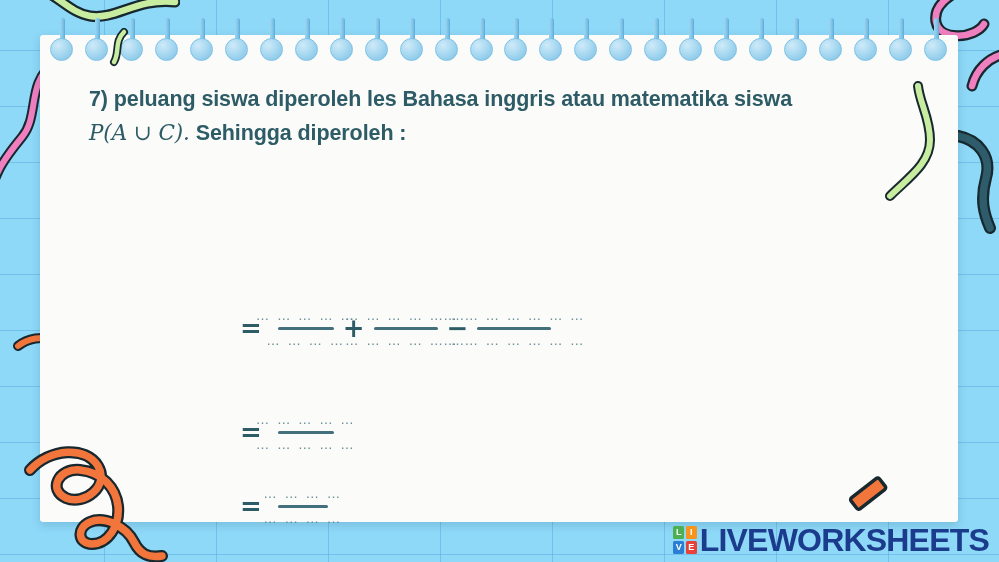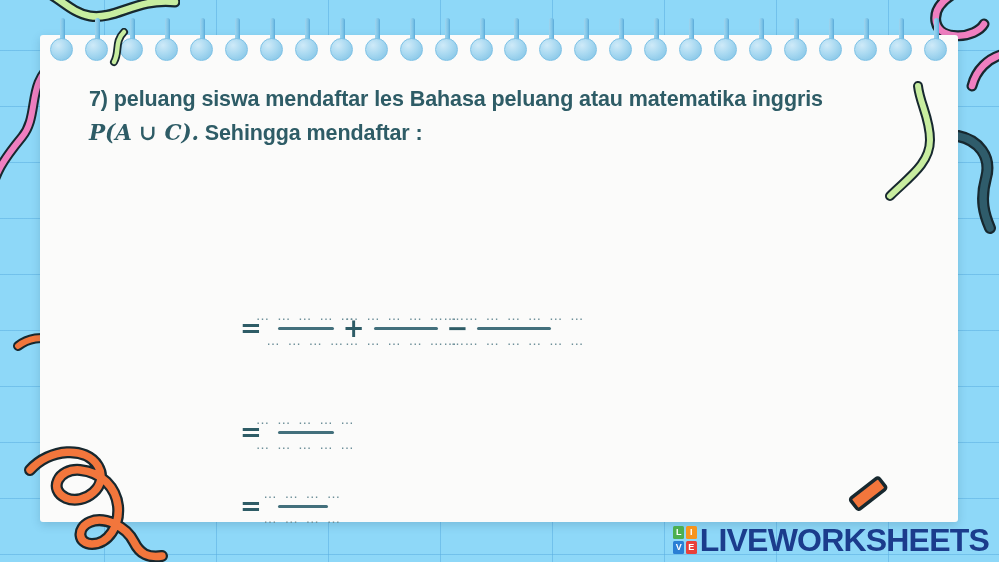--- a/index.html
+++ b/index.html
@@ -101,21 +101,21 @@
     font-size: 21.5px;
     font-weight: bold;
     line-height: 33px;
     letter-spacing: -0.1px;
     color: #2e5c66;
   }
   .q-num { font-weight: bold; }
   .mathit {
     font-family: "DejaVu Serif", serif;
     font-style: italic;
-    font-weight: bold;
+    font-weight: normal;
   }
   .mathit-up {
     font-family: "DejaVu Serif", serif;
     font-style: normal;
     font-weight: bold;
   }
   .formula {
     position: absolute;
     left: 112px;
     top: 182px;
@@ -349,24 +349,24 @@
       <div class="ring" style="left: 890px;">
         <div class="stem"></div>
         <div class="bead"></div>
       </div>
     </div>
 
   <div id="content" style="left:40px; top:35px;">
 
     <div class="q-head">
       <span class="q-num">7)</span>
-      <span>peluang siswa mendaftar les Bahasa peluang atau  matematika </span><span>inggris</span>
+      <span>peluang siswa diperoleh les Bahasa inggris atau  matematika </span><span>siswa</span>
       <br>
       <span class="mathit">P(A ∪ C).</span>
-      <span>Sehingga mendaftar :</span>
+      <span>Sehingga diperoleh :</span>
     </div>
 
 
     <div class="frac-row" style="left:200px; top:274px;">
       <span class="eqsign">=</span>
       <span class="frac" style="width:56px;">
         <span class="num">… … … … …</span>
         <span class="bar"></span>
         <span class="den">… … … …</span>
       </span>

